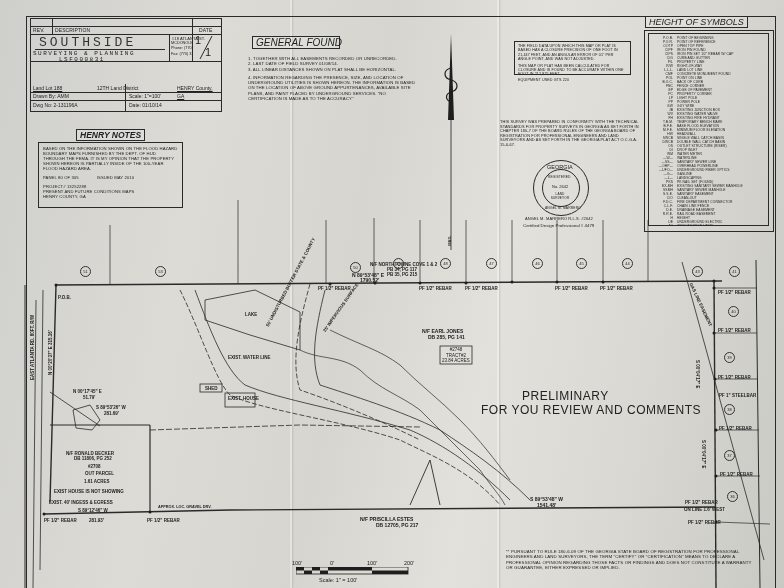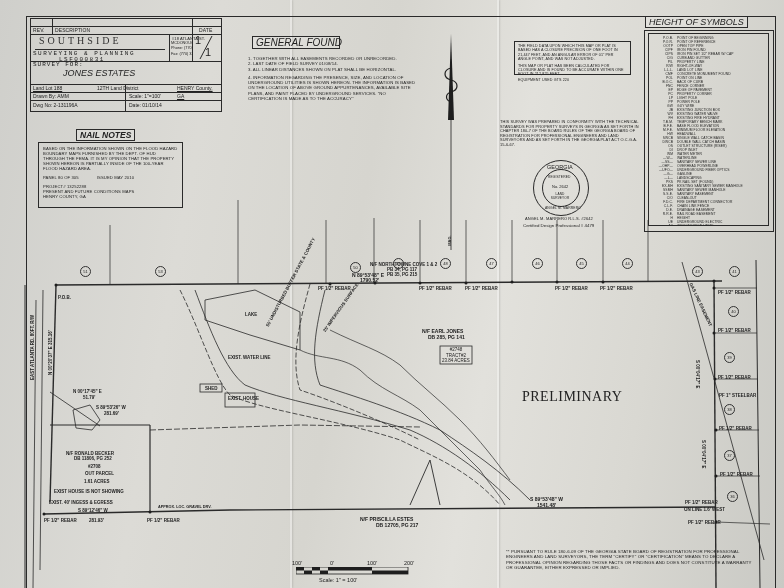--- a/index.html
+++ b/index.html
@@ -6,30 +6,30 @@
   body{width:784px;height:588px;overflow:hidden;background:#8a8c8e;font-family:"Liberation Sans",sans-serif;color:#222;}
   .sheet{position:absolute;left:0;top:0;width:784px;height:588px;
     background:linear-gradient(100deg,#cfcfcb 0%,#dcdbd6 25%,#d6d5cf 45%,#e2e1dc 62%,#d9d8d2 80%,#c9c9c4 100%);}
   .fold{position:absolute;top:0;bottom:0;width:2px;background:rgba(255,255,255,.35);box-shadow:1px 0 2px rgba(0,0,0,.12);}
   .border{position:absolute;left:26px;top:16px;width:748px;height:572px;border:1.5px solid #2a2a2a;border-bottom:none;}
   .abs{position:absolute;}
   .tiny{font-size:5px;line-height:6px;letter-spacing:.1px;text-transform:uppercase;font-family:"Liberation Sans",sans-serif;}
   
   .tb{position:absolute;left:30px;top:18px;width:190px;height:92px;border:1.2px solid #2a2a2a;}
   .tb .row{position:absolute;left:0;right:0;border-bottom:1px solid #2a2a2a;}
-  .tb-brand{font-family:Liberation Serif, serif;font-size:10px;letter-spacing:3px;color:#333;}
+  .tb-brand{font-family:Liberation Mono, monospace;font-size:13px;letter-spacing:3px;color:#333;}
   .tb-sub{font-family:"Liberation Mono",monospace;font-size:6px;letter-spacing:1.5px;}
   .box{position:absolute;border:1.2px solid #2a2a2a;}
   .heading{font-style:italic;font-weight:bold;font-size:10px;border:1.5px solid #2a2a2a;padding:0 3px;background:rgba(255,255,255,.15);position:absolute;white-space:nowrap;}
   .legend-row{display:flex;gap:4px;}
   .legend-row .a{width:22px;text-align:right;}
   .seal{position:absolute;border:1.2px solid #2a2a2a;border-radius:50%;}
   .lbl{position:absolute;font-size:4.5px;text-transform:uppercase;white-space:nowrap;font-family:"Liberation Sans",sans-serif;font-weight:bold;}
   .lotnum{position:absolute;width:9px;height:9px;border:0.8px solid #333;border-radius:50%;font-size:4px;text-align:center;line-height:9px;}
-  .prelim{position:absolute;font-family:Liberation Serif, serif;font-size:14px;color:#222;white-space:nowrap;letter-spacing:.5px;}
+  .prelim{position:absolute;font-family:Liberation Sans, sans-serif;font-size:12px;color:#222;white-space:nowrap;letter-spacing:.5px;}
   svg{position:absolute;left:0;top:0;}
 </style>
 </head>
 <body>
 
 <div class="sheet">
   <div class="fold" style="left:290px"></div>
   <div class="fold" style="left:497px"></div>
   <div class="border"></div>
 
@@ -56,41 +56,37 @@
         <div>MCDONOUGH, GA 30253</div>
         <div>Phone: (770) 320-8009</div>
         <div>Fax: (770) 320-8098</div>
       </div>
       <div class="abs" style="left:164px;top:0;font-size:11px">1</div>
       <div class="abs" style="left:174px;top:12px;font-size:11px">1</div>
       <svg width="28" height="27" style="left:161px">
           <line x1="20" y1="2" x2="8" y2="25" stroke="#2a2a2a" stroke-width="1"></line>
         </svg>
     </div>
-    <div class="row" style="top:42px;height:23px;">
-      <div class="abs tb-sub" style="left:2px;top:0;letter-spacing:1px">SURVEY FOR:</div>
-      <div class="abs" style="left:32px;top:7px;font-size:9px;font-style:italic">JONES ESTATES</div>
-    </div>
     <div class="row" style="top:65px;height:8px;font-size:5px;line-height:8px;">
       <span class="abs" style="left:2px;text-decoration:underline">Land Lot 188</span>
       <span class="abs" style="left:66px">12TH Land District</span>
       <span class="abs" style="left:146px;text-decoration:underline">HENRY County, GA</span>
     </div>
     <div class="row" style="top:73px;height:8px;font-size:5px;line-height:8px;">
       <span class="abs" style="left:2px">Drawn By: AMM</span>
       <span class="abs" style="left:98px">Scale: 1"=100'</span>
     </div>
     <div class="abs" style="left:94px;top:65px;width:1px;height:27px;background:#2a2a2a"></div>
     <div class="abs" style="left:0;top:81px;height:10px;right:0;font-size:5px;line-height:10px;">
       <span class="abs" style="left:2px">Dwg No: 2-131196A</span>
       <span class="abs" style="left:98px">Date: 01/10/14</span>
     </div>
   </div>
 
-  <div class="heading" style="left:76px;top:129px;font-size:8.5px">NAIL NOTES</div>
+  <div class="heading" style="left:76px;top:129px;font-size:8.5px">HENRY NOTES</div>
   <div class="box tiny" style="left:38px;top:142px;width:145px;height:66px;padding:3px 4px;box-sizing:border-box;font-size:4.2px;line-height:5px;">
     <div>BASED ON THE INFORMATION SHOWN ON THE FLOOD HAZARD BOUNDARY MAPS FURNISHED BY THE DEPT. OF HUD THROUGH THE FEMA. IT IS MY OPINION THAT THE PROPERTY SHOWN HEREON IS PARTIALLY INSIDE OF THE 100-YEAR FLOOD HAZARD AREA.</div>
     <div style="margin-top:4px;display:flex;gap:18px">
       <span>PANEL 80 OF 305</span>
       <span>ISSUED MAY 2010</span>
     </div>
     <div style="margin-top:4px">PROJECT# 13252288</div>
     <div>PRESENT AND FUTURE CONDITIONS MAPS</div>
     <div>HENRY COUNTY, GA</div>
   </div>
@@ -427,20 +423,21 @@
   <div class="lbl" style="left:228px;top:396px">EXIST. HOUSE</div>
   <div class="lbl" style="left:422px;top:328px;font-size:5px">N/F EARL JONES</div>
   <div class="lbl" style="left:428px;top:334px;font-size:5px">DB 285, PG 141</div>
   <div class="abs" style="left:440px;top:347px;width:32px;text-align:center;font-size:4.5px;line-height:5.5px;text-transform:uppercase">
     <div>#2748</div>
     <div>TRACT#2</div>
     <div>23.84 ACRES</div>
   </div>
 
   <div class="prelim" style="left:522px;top:389px">PRELIMINARY</div>
+  <div class="prelim" style="left:481px;top:403px">FOR YOU REVIEW AND COMMENTS</div>
 
   <div class="lbl" style="left:30px;top:380px;transform:rotate(-90deg);transform-origin:left top">EAST ATLANTA RD. 80FT. R/W</div>
   <div class="lbl" style="left:48px;top:375px;transform:rotate(-90deg);transform-origin:left top">N 00°20'37" E 315.16'</div>
   <div class="lbl" style="left:73px;top:389px">N 00°17'45" E</div>
   <div class="lbl" style="left:83px;top:395px">51.79'</div>
   <div class="lbl" style="left:96px;top:405px">S 89°53'26" W</div>
   <div class="lbl" style="left:104px;top:411px">281.69'</div>
   <div class="lbl" style="left:66px;top:451px">N/F RONALD BECKER</div>
   <div class="lbl" style="left:74px;top:456px">DB 11806, PG 252</div>
   <div class="lbl" style="left:88px;top:464px">#2708</div>

